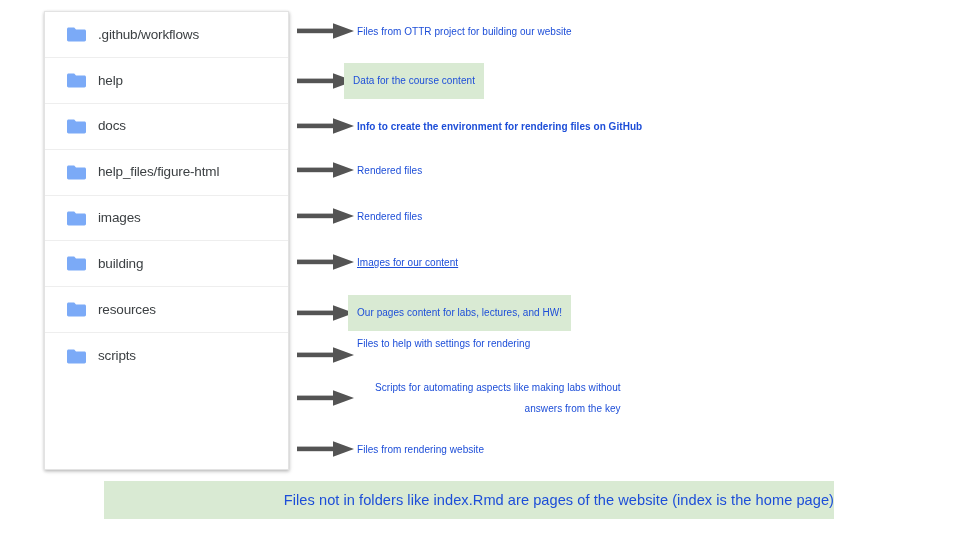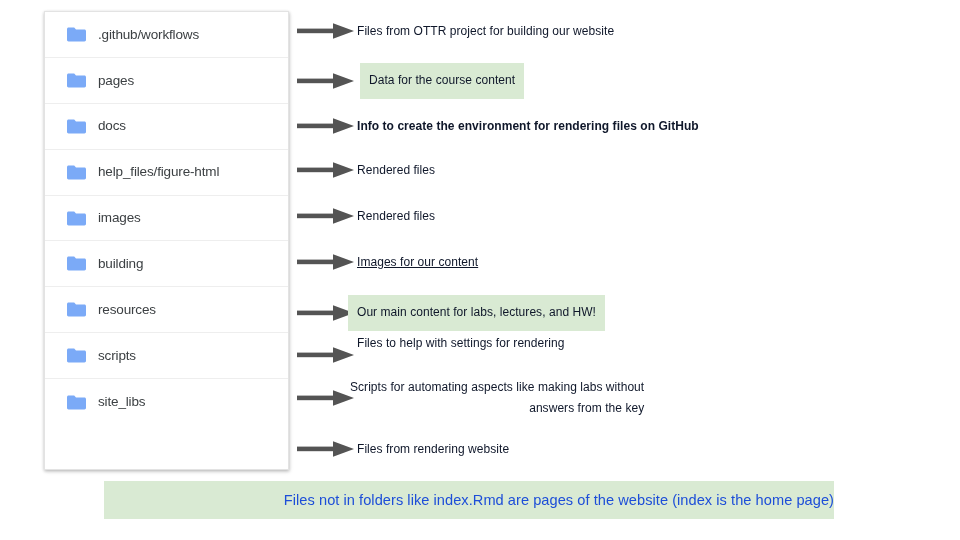--- a/index.html
+++ b/index.html
@@ -73,22 +73,22 @@
     position: absolute;
     width: 58px;
     height: 18px;
     display: block;
     overflow: visible;
   }
 
   
   .annotation {
     position: absolute;
-    font-size: 12px;
-    color: #0f172a;
+    font-size: 10px;
+    color: #1d4ed8;
     line-height: 21px;
     white-space: pre-line;
     letter-spacing: 0.05px;
   }
   .annotation.highlight {
     background: #d9ead3;
     padding: 7px 9px 8px 9px;
   }
   .annotation.plain {
     padding: 0;
@@ -120,21 +120,21 @@
       <div class="folder-row">
         <svg class="folder-icon" viewBox="0 0 19 15" xmlns="http://www.w3.org/2000/svg">
           <path d="M1.6 0.6h5.6l1.8 2.0h8.4c0.9 0 1.6 0.7 1.6 1.6v8.6c0 0.9-0.7 1.6-1.6 1.6H1.6C0.7 14.4 0 13.7 0 12.8V2.2C0 1.3 0.7 0.6 1.6 0.6z" fill="#7BAAF7"></path>
         </svg>
         <span class="folder-name">.github/workflows</span>
       </div>
       <div class="folder-row">
         <svg class="folder-icon" viewBox="0 0 19 15" xmlns="http://www.w3.org/2000/svg">
           <path d="M1.6 0.6h5.6l1.8 2.0h8.4c0.9 0 1.6 0.7 1.6 1.6v8.6c0 0.9-0.7 1.6-1.6 1.6H1.6C0.7 14.4 0 13.7 0 12.8V2.2C0 1.3 0.7 0.6 1.6 0.6z" fill="#7BAAF7"></path>
         </svg>
-        <span class="folder-name">pages</span>
+        <span class="folder-name">help</span>
       </div>
       <div class="folder-row">
         <svg class="folder-icon" viewBox="0 0 19 15" xmlns="http://www.w3.org/2000/svg">
           <path d="M1.6 0.6h5.6l1.8 2.0h8.4c0.9 0 1.6 0.7 1.6 1.6v8.6c0 0.9-0.7 1.6-1.6 1.6H1.6C0.7 14.4 0 13.7 0 12.8V2.2C0 1.3 0.7 0.6 1.6 0.6z" fill="#7BAAF7"></path>
         </svg>
         <span class="folder-name">docs</span>
       </div>
       <div class="folder-row">
         <svg class="folder-icon" viewBox="0 0 19 15" xmlns="http://www.w3.org/2000/svg">
           <path d="M1.6 0.6h5.6l1.8 2.0h8.4c0.9 0 1.6 0.7 1.6 1.6v8.6c0 0.9-0.7 1.6-1.6 1.6H1.6C0.7 14.4 0 13.7 0 12.8V2.2C0 1.3 0.7 0.6 1.6 0.6z" fill="#7BAAF7"></path>
@@ -157,44 +157,38 @@
         <svg class="folder-icon" viewBox="0 0 19 15" xmlns="http://www.w3.org/2000/svg">
           <path d="M1.6 0.6h5.6l1.8 2.0h8.4c0.9 0 1.6 0.7 1.6 1.6v8.6c0 0.9-0.7 1.6-1.6 1.6H1.6C0.7 14.4 0 13.7 0 12.8V2.2C0 1.3 0.7 0.6 1.6 0.6z" fill="#7BAAF7"></path>
         </svg>
         <span class="folder-name">resources</span>
       </div>
       <div class="folder-row">
         <svg class="folder-icon" viewBox="0 0 19 15" xmlns="http://www.w3.org/2000/svg">
           <path d="M1.6 0.6h5.6l1.8 2.0h8.4c0.9 0 1.6 0.7 1.6 1.6v8.6c0 0.9-0.7 1.6-1.6 1.6H1.6C0.7 14.4 0 13.7 0 12.8V2.2C0 1.3 0.7 0.6 1.6 0.6z" fill="#7BAAF7"></path>
         </svg>
         <span class="folder-name">scripts</span>
-      </div>
-      <div class="folder-row">
-        <svg class="folder-icon" viewBox="0 0 19 15" xmlns="http://www.w3.org/2000/svg">
-          <path d="M1.6 0.6h5.6l1.8 2.0h8.4c0.9 0 1.6 0.7 1.6 1.6v8.6c0 0.9-0.7 1.6-1.6 1.6H1.6C0.7 14.4 0 13.7 0 12.8V2.2C0 1.3 0.7 0.6 1.6 0.6z" fill="#7BAAF7"></path>
-        </svg>
-        <span class="folder-name">site_libs</span>
       </div>
     </div>
 
   <div id="annotation-layer">
       <div style="position: absolute; left: 297px; top: 22px; width: 58px; height: 18px;">
         <svg class="arrow" viewBox="0 0 58 18" xmlns="http://www.w3.org/2000/svg">
           <rect x="0" y="6.6" width="40" height="4.6" fill="#545454"></rect>
           <path d="M36 1.3 L57 9 L36 16.7 Z" fill="#545454"></path>
         </svg>
       </div>
       <div class="annotation plain" style="left: 357px; top: 20.5px;">Files from OTTR project for building our website</div>
       <div style="position: absolute; left: 297px; top: 72px; width: 58px; height: 18px;">
         <svg class="arrow" viewBox="0 0 58 18" xmlns="http://www.w3.org/2000/svg">
           <rect x="0" y="6.6" width="40" height="4.6" fill="#545454"></rect>
           <path d="M36 1.3 L57 9 L36 16.7 Z" fill="#545454"></path>
         </svg>
       </div>
-      <div class="annotation highlight" style="left: 360px; top: 62.5px;">Data for the course content</div>
+      <div class="annotation highlight" style="left: 344px; top: 62.5px;">Data for the course content</div>
       <div style="position: absolute; left: 297px; top: 117px; width: 58px; height: 18px;">
         <svg class="arrow" viewBox="0 0 58 18" xmlns="http://www.w3.org/2000/svg">
           <rect x="0" y="6.6" width="40" height="4.6" fill="#545454"></rect>
           <path d="M36 1.3 L57 9 L36 16.7 Z" fill="#545454"></path>
         </svg>
       </div>
       <div class="annotation plain" style="left: 357px; top: 115.5px; font-weight: bold;">Info to create the environment for rendering files on GitHub</div>
       <div style="position: absolute; left: 297px; top: 161px; width: 58px; height: 18px;">
         <svg class="arrow" viewBox="0 0 58 18" xmlns="http://www.w3.org/2000/svg">
           <rect x="0" y="6.6" width="40" height="4.6" fill="#545454"></rect>
@@ -215,35 +209,35 @@
           <path d="M36 1.3 L57 9 L36 16.7 Z" fill="#545454"></path>
         </svg>
       </div>
       <div class="annotation plain" style="left: 357px; top: 251.5px; text-decoration: underline;">Images for our content</div>
       <div style="position: absolute; left: 297px; top: 304px; width: 58px; height: 18px;">
         <svg class="arrow" viewBox="0 0 58 18" xmlns="http://www.w3.org/2000/svg">
           <rect x="0" y="6.6" width="40" height="4.6" fill="#545454"></rect>
           <path d="M36 1.3 L57 9 L36 16.7 Z" fill="#545454"></path>
         </svg>
       </div>
-      <div class="annotation highlight" style="left: 348px; top: 294.5px;">Our main content for labs, lectures, and HW!</div>
+      <div class="annotation highlight" style="left: 348px; top: 294.5px;">Our pages content for labs, lectures, and HW!</div>
       <div style="position: absolute; left: 297px; top: 346px; width: 58px; height: 18px;">
         <svg class="arrow" viewBox="0 0 58 18" xmlns="http://www.w3.org/2000/svg">
           <rect x="0" y="6.6" width="40" height="4.6" fill="#545454"></rect>
           <path d="M36 1.3 L57 9 L36 16.7 Z" fill="#545454"></path>
         </svg>
       </div>
       <div class="annotation plain" style="left: 357px; top: 333px;">Files to help with settings for rendering</div>
       <div style="position: absolute; left: 297px; top: 389px; width: 58px; height: 18px;">
         <svg class="arrow" viewBox="0 0 58 18" xmlns="http://www.w3.org/2000/svg">
           <rect x="0" y="6.6" width="40" height="4.6" fill="#545454"></rect>
           <path d="M36 1.3 L57 9 L36 16.7 Z" fill="#545454"></path>
         </svg>
       </div>
-      <div class="annotation plain" style="left: 350px; top: 377px;">Scripts for automating aspects like making labs without
+      <div class="annotation plain" style="left: 375px; top: 377px;">Scripts for automating aspects like making labs without
 answers from the key</div>
       <div style="position: absolute; left: 297px; top: 440px; width: 58px; height: 18px;">
         <svg class="arrow" viewBox="0 0 58 18" xmlns="http://www.w3.org/2000/svg">
           <rect x="0" y="6.6" width="40" height="4.6" fill="#545454"></rect>
           <path d="M36 1.3 L57 9 L36 16.7 Z" fill="#545454"></path>
         </svg>
       </div>
       <div class="annotation plain" style="left: 357px; top: 438.5px;">Files from rendering website</div>
     </div>
 

